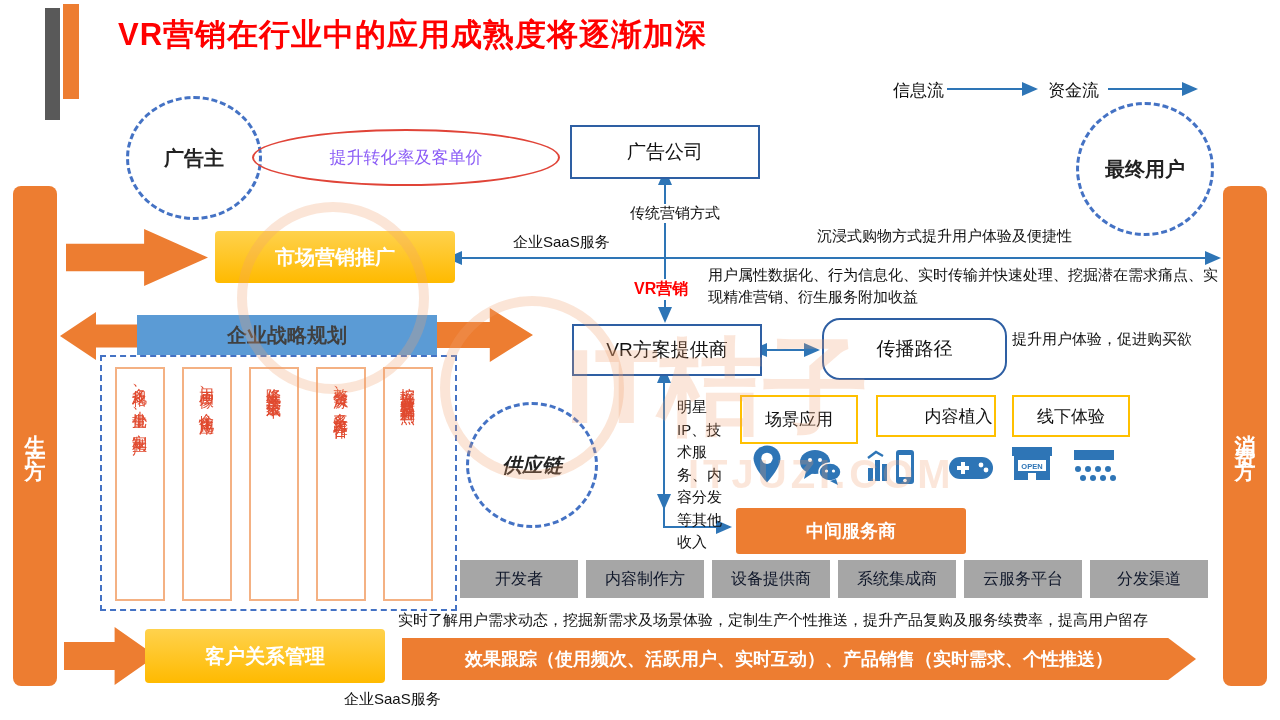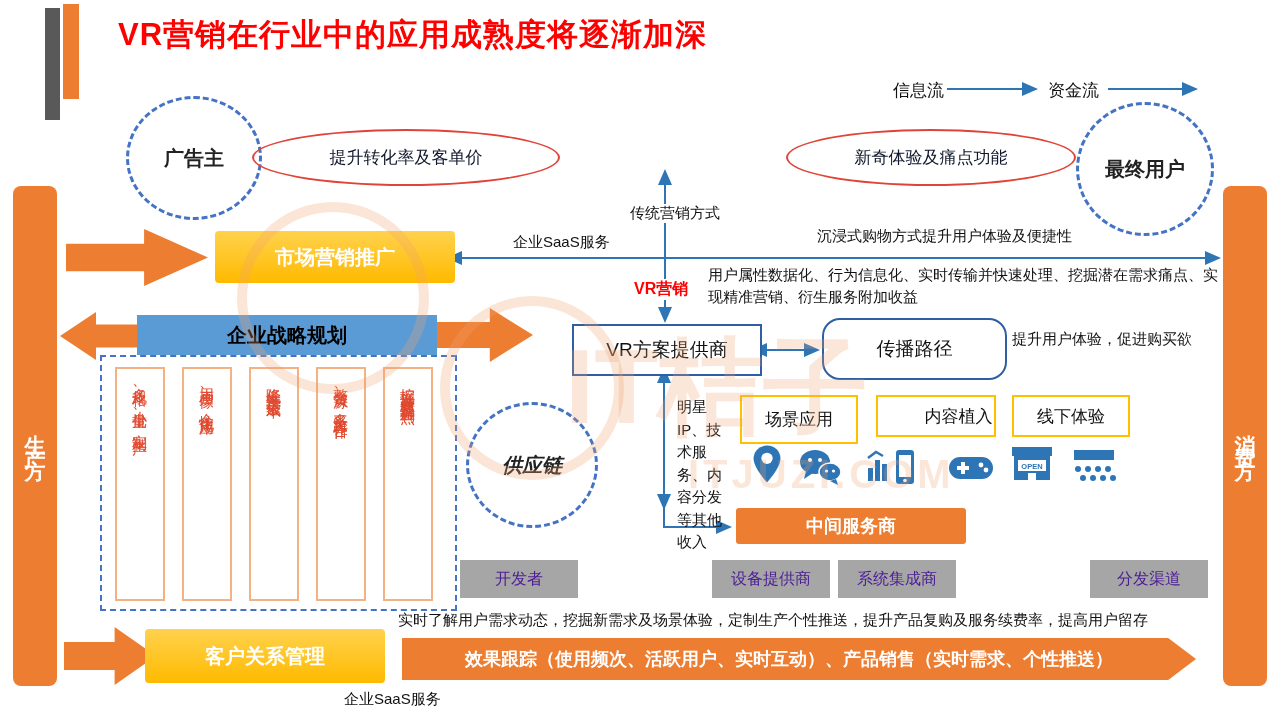--- a/index.html
+++ b/index.html
@@ -2,34 +2,34 @@
 <html><head>
 <meta charset="utf-8">
 <style>
   * { margin:0; padding:0; box-sizing:border-box; }
   body { font-family:"Liberation Sans","DejaVu Sans",sans-serif; background:#fff; }
   #canvas { position:relative; width:1280px; height:720px; background:#fff; overflow:hidden; }
   .abs { position:absolute; }
   .center { display:flex; align-items:center; justify-content:center; text-align:center; }
   .title { font-size:31px; font-weight:bold; color:#FF0000; letter-spacing:1px; }
   .circle-dashed { border:3px dashed #4472C4; border-radius:50%; background:#fff; font-size:20px; color:#222; font-weight:bold; }
-  .ellipse-red { border:2px solid #E04438; border-radius:50%; color:#0f172a; font-size:17px; background:transparent; }
+  .ellipse-red { border:2px solid #E04438; border-radius:50%; color:#8b5cf6; font-size:17px; background:transparent; }
   .box-blue { border:2px solid #2E5FA3; background:#fff; font-size:19px; color:#111; }
   .gold { background:linear-gradient(180deg,#FFD24D 0%,#FFBA00 100%); color:#fff; font-weight:bold; font-size:20px; border-radius:4px; }
-  .blue-fill { background:#5B9BD5; color:#000000; font-weight:bold; font-size:20px; }
+  .blue-fill { background:#5B9BD5; color:#404040; font-weight:bold; font-size:20px; }
   .orange-fill { background:#ED7D31; color:#fff; font-weight:bold; font-size:18px; border-radius:3px; }
   .side-bar { background:#ED7D31; border-radius:8px; }
   .side-bar span { writing-mode:vertical-rl; text-orientation:upright; color:#fff; font-weight:bold; font-size:21px; letter-spacing:12px; }
   .block-arrow-right { background:#ED7D31; clip-path:polygon(0% 26%,55% 26%,55% 0%,100% 50%,55% 100%,55% 74%,0% 74%); }
   .block-arrow-left  { background:#ED7D31; clip-path:polygon(100% 26%,45% 26%,45% 0%,0% 50%,45% 100%,45% 74%,100% 74%); }
   .dashed-frame { border:2px dashed #4472C4; }
   .feature-col { border:2px solid #F4B183; background:#fff; display:flex; justify-content:center; padding-top:7px; overflow:hidden; }
   .feature-col span { writing-mode:vertical-rl; text-orientation:upright; font-size:15px; letter-spacing:2px; color:#E0492E; line-height:1; }
   .channel { border:2px solid #FFC000; background:#fff; font-size:17px; color:#111; }
-  .provider { background:#A6A6A6; color:#4c1d95; font-size:16px; }
+  .provider { background:#A6A6A6; color:#0f172a; font-size:16px; }
   .lbl { font-size:15px; color:#111; }
   .lbl.bgw { background:#fff; padding:0 3px; }
   .red-lbl { color:#FF0000; font-weight:bold; font-size:16px; background:#fff; padding:0 3px; }
   .narrow-txt { font-size:15px; color:#111; line-height:1.5; }
   .banner { background:#ED7D31; clip-path:polygon(0 0,96.5% 0,100% 50%,96.5% 100%,0 100%); color:#fff; font-weight:bold; font-size:18px; }
   .bar { position:absolute; }
   .wm { color:#F2A06F; pointer-events:none; }
   svg.connectors { pointer-events:none; }
 </style>
 </head>
@@ -68,24 +68,24 @@
   <div class="abs circle-dashed center" style="left:1076px;top:102px;width:138px;height:134px;">
     <span>最终用户</span>
   </div>
   <div class="abs circle-dashed center" style="left:466px;top:402px;width:132px;height:126px;font-style:italic;">
     <span>供应链</span>
   </div>
 
   <div class="abs ellipse-red center" style="left:252px;top:129px;width:308px;height:57px;">
     <span>提升转化率及客单价</span>
   </div>
-  <div class="abs ellipse-red center" style="left:786px;top:129px;width:290px;height:57px;">
-    <span>新奇体验及痛点功能</span>
-  </div>
-
+
+  <div class="abs box-blue center" style="left:570px;top:125px;width:190px;height:54px;">
+    <span>广告公司</span>
+  </div>
 
   <div class="abs side-bar center" style="left:13px;top:186px;width:44px;height:500px;">
     <span>生产方</span>
   </div>
   <div class="abs side-bar center" style="left:1223px;top:186px;width:44px;height:500px;">
     <span>消费方</span>
   </div>
 
   <div class="abs block-arrow-right" style="left:66px;top:229px;width:142px;height:57px;"></div>
   <div class="abs gold center" style="left:215px;top:231px;width:240px;height:52px;">
@@ -195,32 +195,38 @@
         <circle cx="20" cy="21" r="3" fill="#2E75B6"></circle>
         <circle cx="30" cy="21" r="3" fill="#2E75B6"></circle>
         <circle cx="40" cy="21" r="3" fill="#2E75B6"></circle>
       <circle cx="15" cy="30" r="3" fill="#2E75B6"></circle>
         <circle cx="25" cy="30" r="3" fill="#2E75B6"></circle>
         <circle cx="35" cy="30" r="3" fill="#2E75B6"></circle>
         <circle cx="45" cy="30" r="3" fill="#2E75B6"></circle>
     </svg>
   </div>
 
-  <div class="abs orange-fill center" style="left:736px;top:508px;width:230px;height:36px;">
+  <div class="abs orange-fill center" style="left:736px;top:508px;width:230px;height:46px;">
     <span>中间服务商</span>
   </div>
 
   <div class="abs provider center" style="left:460px;top:560px;width:118px;height:38px;">
     <span>开发者</span>
   </div>
+  <div class="abs provider center" style="left:586px;top:560px;width:118px;height:38px;">
+    <span>内容制作方</span>
+  </div>
   <div class="abs provider center" style="left:712px;top:560px;width:118px;height:38px;">
     <span>设备提供商</span>
   </div>
   <div class="abs provider center" style="left:838px;top:560px;width:118px;height:38px;">
     <span>系统集成商</span>
+  </div>
+  <div class="abs provider center" style="left:964px;top:560px;width:118px;height:38px;">
+    <span>云服务平台</span>
   </div>
   <div class="abs provider center" style="left:1090px;top:560px;width:118px;height:38px;">
     <span>分发渠道</span>
   </div>
 
   <div class="abs lbl" style="left:398px;top:611px;width:812px;">实时了解用户需求动态，挖掘新需求及场景体验，定制生产个性推送，提升产品复购及服务续费率，提高用户留存</div>
 
   <div class="abs block-arrow-right" style="left:64px;top:627px;width:92px;height:58px;"></div>
   <div class="abs gold center" style="left:145px;top:629px;width:240px;height:54px;">
     <span>客户关系管理</span>

